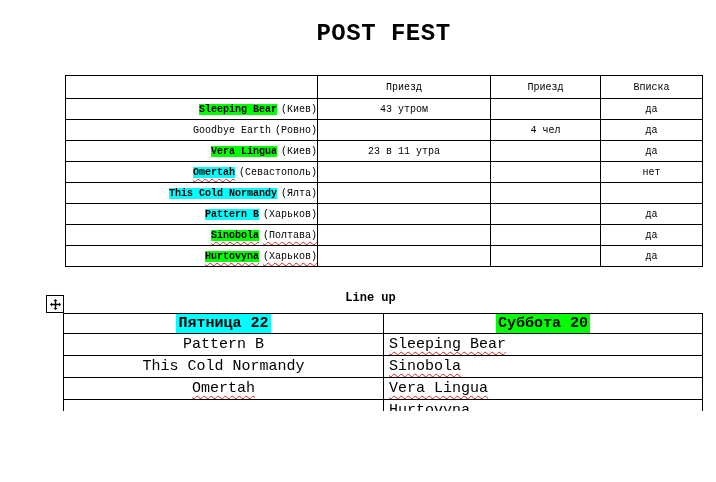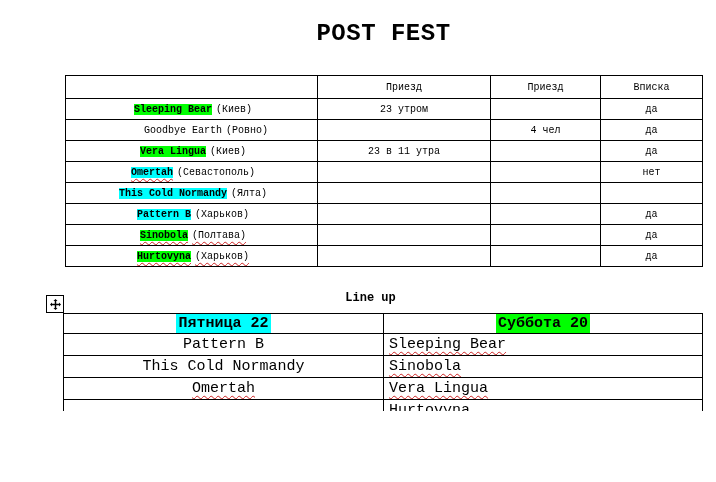--- a/index.html
+++ b/index.html
@@ -6,21 +6,21 @@
   .page{position:relative;width:716px;height:411px;background:var(--page-bg,#fff);
         font-family:Liberation Mono, monospace;color:var(--text,#000);overflow:hidden;}
   .title{position:absolute;left:65px;top:20px;width:637px;text-align:center;
          font-size:24px;font-weight:bold;letter-spacing:.5px;}
   table{border-collapse:collapse;table-layout:fixed;position:absolute;}
   td,th{border:1px solid var(--table-border,#000);overflow:hidden;white-space:nowrap;
         vertical-align:middle;padding:0;}
   .t1{left:65px;top:75px;width:637px;font-size:10px;}
   .t1 th{height:22px;font-weight:normal;text-align:center;}
   .t1 td{height:20px;}
-  .t1 .band-cell{text-align:center;padding-left:3px;}
+  .t1 .band-cell{text-align:right;padding-left:3px;}
   .t1 .center{text-align:center;}
   .band{font-weight:bold;}
   .band[data-hl="none"]{font-weight:normal;margin-left:26px;}
   [data-hl="green"]{background:var(--highlight-green,#00ff00);}
   [data-hl="cyan"]{background:var(--highlight-cyan,#00ffff);}
   [data-wavy="yes"]{text-decoration-line:underline;text-decoration-style:wavy;
         text-decoration-color:var(--spellcheck-red,#cc2222);text-decoration-thickness:1px;
         text-underline-offset:3px;}
   .loc{margin-left:4px;}
   .lineup-title{position:absolute;left:52px;top:291px;width:637px;text-align:center;
@@ -59,21 +59,21 @@
       <th></th>
       <th>Приезд</th>
       <th>Приезд</th>
       <th>Вписка</th>
     </tr>
 
     <tr>
       <td class="band-cell">
         <span class="band" data-hl="green" data-wavy="no">Sleeping Bear</span><span class="loc" data-wavy="no">(Киев)</span>
       </td>
-      <td class="center">23 утром</td>
+      <td class="center">43 утром</td>
       <td class="center"></td>
       <td class="center">да</td>
     </tr>
 
     <tr>
       <td class="band-cell">
         <span class="band" data-hl="none" data-wavy="no">Goodbye Earth</span><span class="loc" data-wavy="no">(Ровно)</span>
       </td>
       <td class="center"></td>
       <td class="center">4 чел</td>

